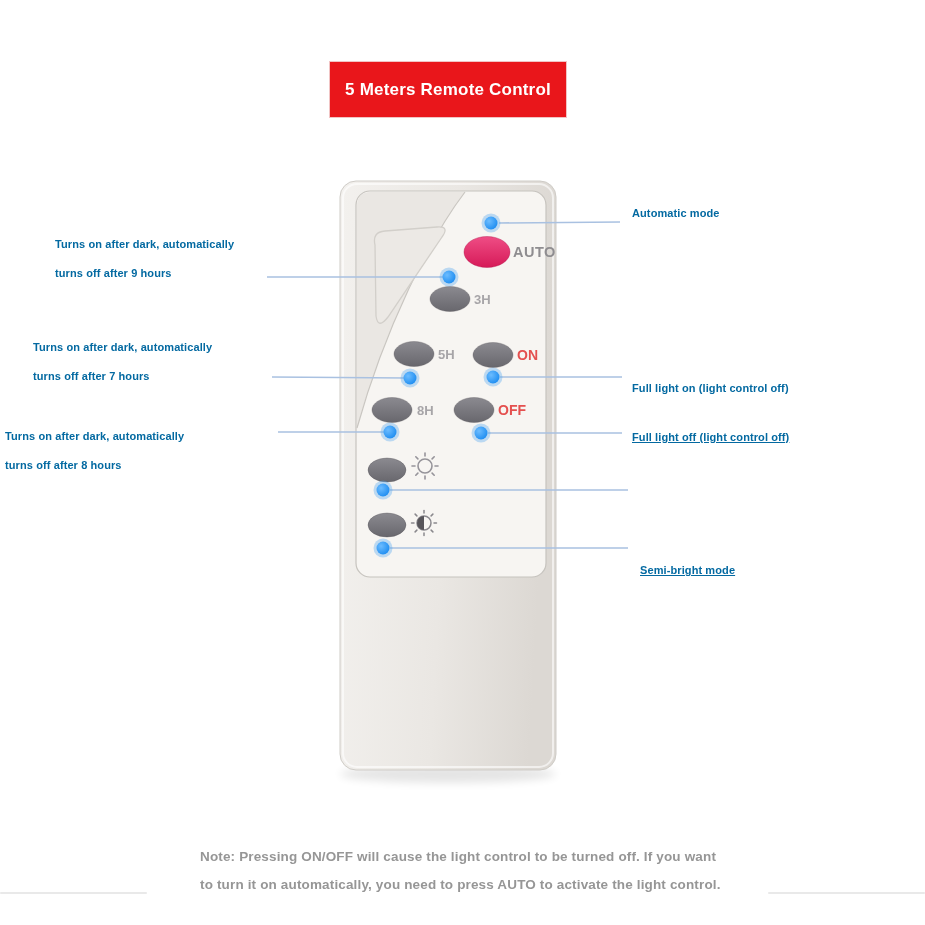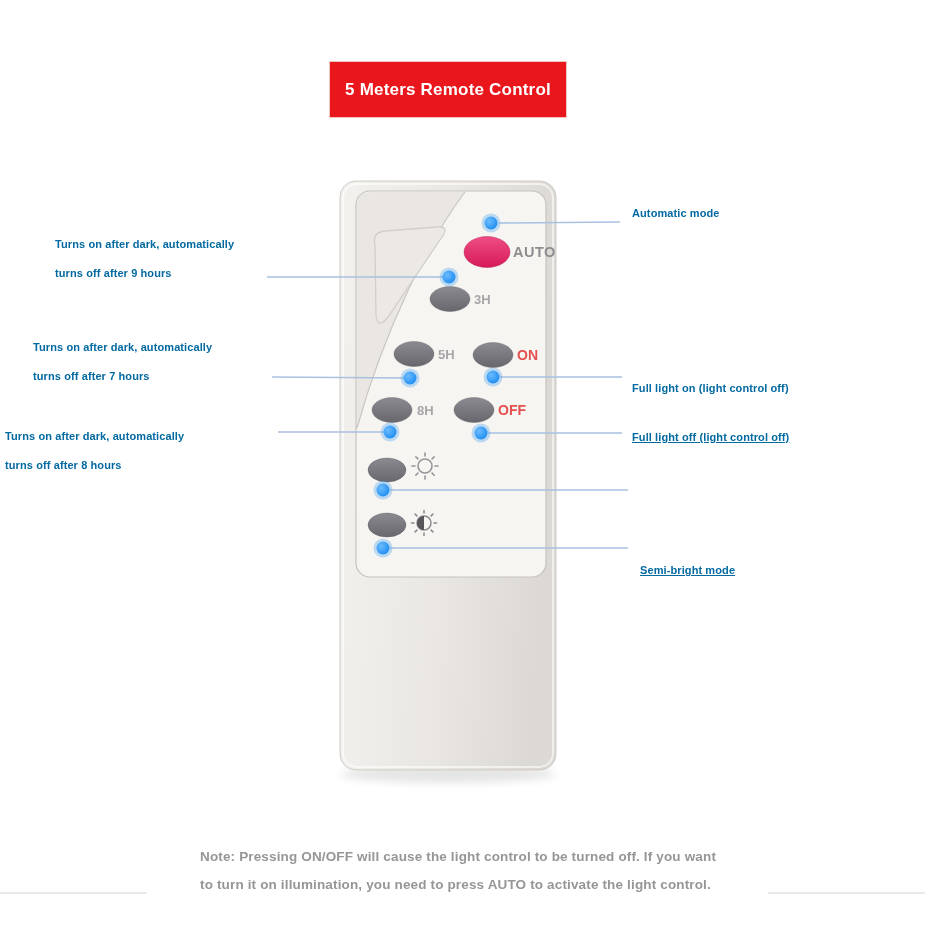--- a/index.html
+++ b/index.html
@@ -169,19 +169,19 @@
         <circle cx="481" cy="263" r="6.5" fill="url(#dotG)"></circle>
       <circle cx="383" cy="320" r="9.5" fill="#4aa3f0" opacity="0.35"></circle>
         <circle cx="383" cy="320" r="6.5" fill="url(#dotG)"></circle>
       <circle cx="383" cy="378" r="9.5" fill="#4aa3f0" opacity="0.35"></circle>
         <circle cx="383" cy="378" r="6.5" fill="url(#dotG)"></circle>
     </g>
   </svg>
 
   <div class="note">
     <div>Note: Pressing ON/OFF will cause the light control to be turned off. If you want</div>
-    <div>to turn it on illumination, you need to press AUTO to activate the light control.</div>
+    <div>to turn it on automatically, you need to press AUTO to activate the light control.</div>
   </div>
 
   <div class="edge-line left"></div>
   <div class="edge-line right"></div>
 
 </div>
 
 </body></html>

